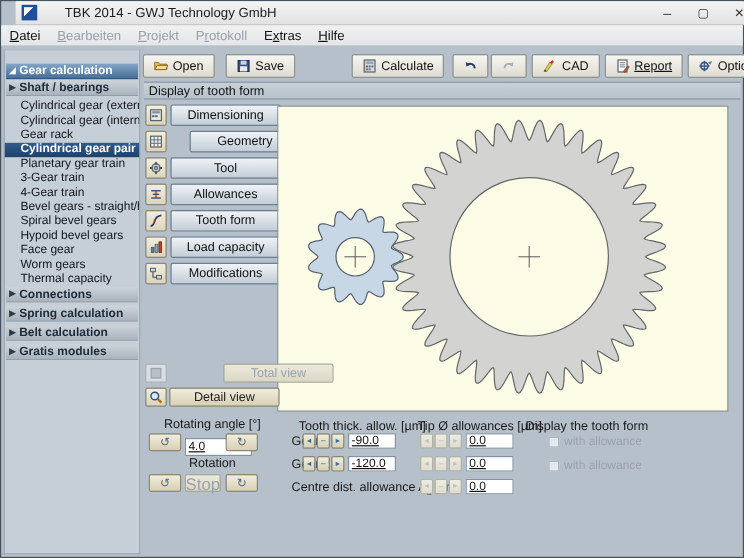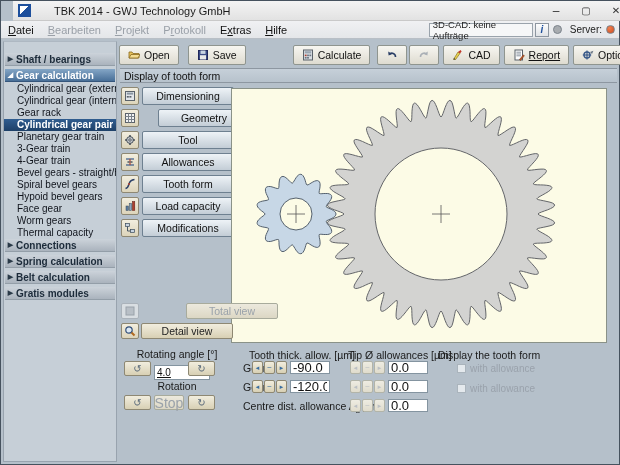--- a/index.html
+++ b/index.html
@@ -103,21 +103,21 @@
     display:flex; align-items:center; justify-content:center; }
 
   
   .stepper { position:absolute; display:flex; }
   .st-b { width:11px; height:13px; border:1px solid #8e8873; border-radius:2px; margin-right:1px;
     background:linear-gradient(#f1edde,#d8d0b4); display:flex; align-items:center; justify-content:center;
     font-size:6px; color:#3a6ea0; }
   .st-b.l::before { content:"◄"; } .st-b.m::before { content:"−"; font-size:8px; } .st-b.r::before { content:"►"; }
   .stepper.disabled .st-b { border-color:#b2b4a8; background:linear-gradient(#eeece2,#e0dccc); color:#bcc0c4; }
   .num-field { position:absolute; width:40px; height:13px; border:1px solid #8494a0; background:#fff;
-    font-size:13px; color:#111; padding:0 2px; font-family:"Liberation Sans", sans-serif;text-decoration:underline; }
+    font-size:10px; color:#111; padding:0 2px; font-family:"Liberation Sans", sans-serif;text-decoration:underline; }
   .num-field:disabled { background:#fff; color:#555; }
   sub { font-size:7px; }
 
   
   .cb-row { position:absolute; display:flex; align-items:center;padding-left:16px; }
   .cb-box { width:9px; height:9px; border:1px solid #aab4bc; background:#e4e9ed; }
   .cb-label { font-size:10px; color:#9aa2ac; margin-left:4px; }
 
   svg { display:block; }
 </style>
@@ -138,27 +138,20 @@
 
   <div id="menubar">
     <div id="menu-items" style="display:flex;">
         <span class="menu-item"><u>D</u>atei</span>
         <span class="menu-item disabled"><u>B</u>earbeiten</span>
         <span class="menu-item disabled"><u>P</u>rojekt</span>
         <span class="menu-item disabled">P<u>r</u>otokoll</span>
         <span class="menu-item">E<u>x</u>tras</span>
         <span class="menu-item"><u>H</u>ilfe</span>
       </div>
-    <div id="menu-right">
-      <div id="cad-status-box">3D-CAD: keine Aufträge</div>
-      <div id="info-btn">i</div>
-      <div class="led" style="background: rgb(168, 172, 176);"></div>
-      <div id="server-label">Server:</div>
-      <div class="led" style="background: radial-gradient(circle at 35% 30%, rgb(240, 128, 80), rgb(204, 74, 30));"></div>
-    </div>
   </div>
 
   <div id="toolbar">
       <div class="tb-btn" style="margin-left: 0px;">
         <svg width="12" height="12" viewBox="0 0 12 12">
           <path d="M1 9 L1 3 L4 3 L5 4.5 L11 4.5 L11 9 Z" fill="#e8c35c" stroke="#8a6a20" stroke-width="0.8"></path>
           <path d="M1 9 L3 5.5 L12 5.5 L10 9 Z" fill="#f4dc90" stroke="#8a6a20" stroke-width="0.8"></path>
         </svg>
         <span>Open</span>
       </div>
@@ -220,27 +213,27 @@
           <path d="M8 3 L11.4 1.8 L10 5 Z" fill="#6a7684"></path>
         </svg>
         <span>Options</span>
       </div>
     </div>
 
   <div id="content-header">Display of tooth form</div>
 
   <div id="sidebar">
       <div id="tree">
+        <div class="tree-header expanded">
+          <span class="arr">◢</span>
+          <span>Gear calculation</span>
+        </div>
         <div class="tree-header collapsed">
           <span class="arr">▶</span>
           <span>Shaft / bearings</span>
-        </div>
-        <div class="tree-header expanded">
-          <span class="arr">◢</span>
-          <span>Gear calculation</span>
         </div>
         <div class="tree-item">Cylindrical gear (external)</div>
         <div class="tree-item">Cylindrical gear (internal)</div>
         <div class="tree-item">Gear rack</div>
         <div class="tree-item selected">Cylindrical gear pair</div>
         <div class="tree-item">Planetary gear train</div>
         <div class="tree-item">3-Gear train</div>
         <div class="tree-item">4-Gear train</div>
         <div class="tree-item">Bevel gears - straight/helical</div>
         <div class="tree-item">Spiral bevel gears</div>

